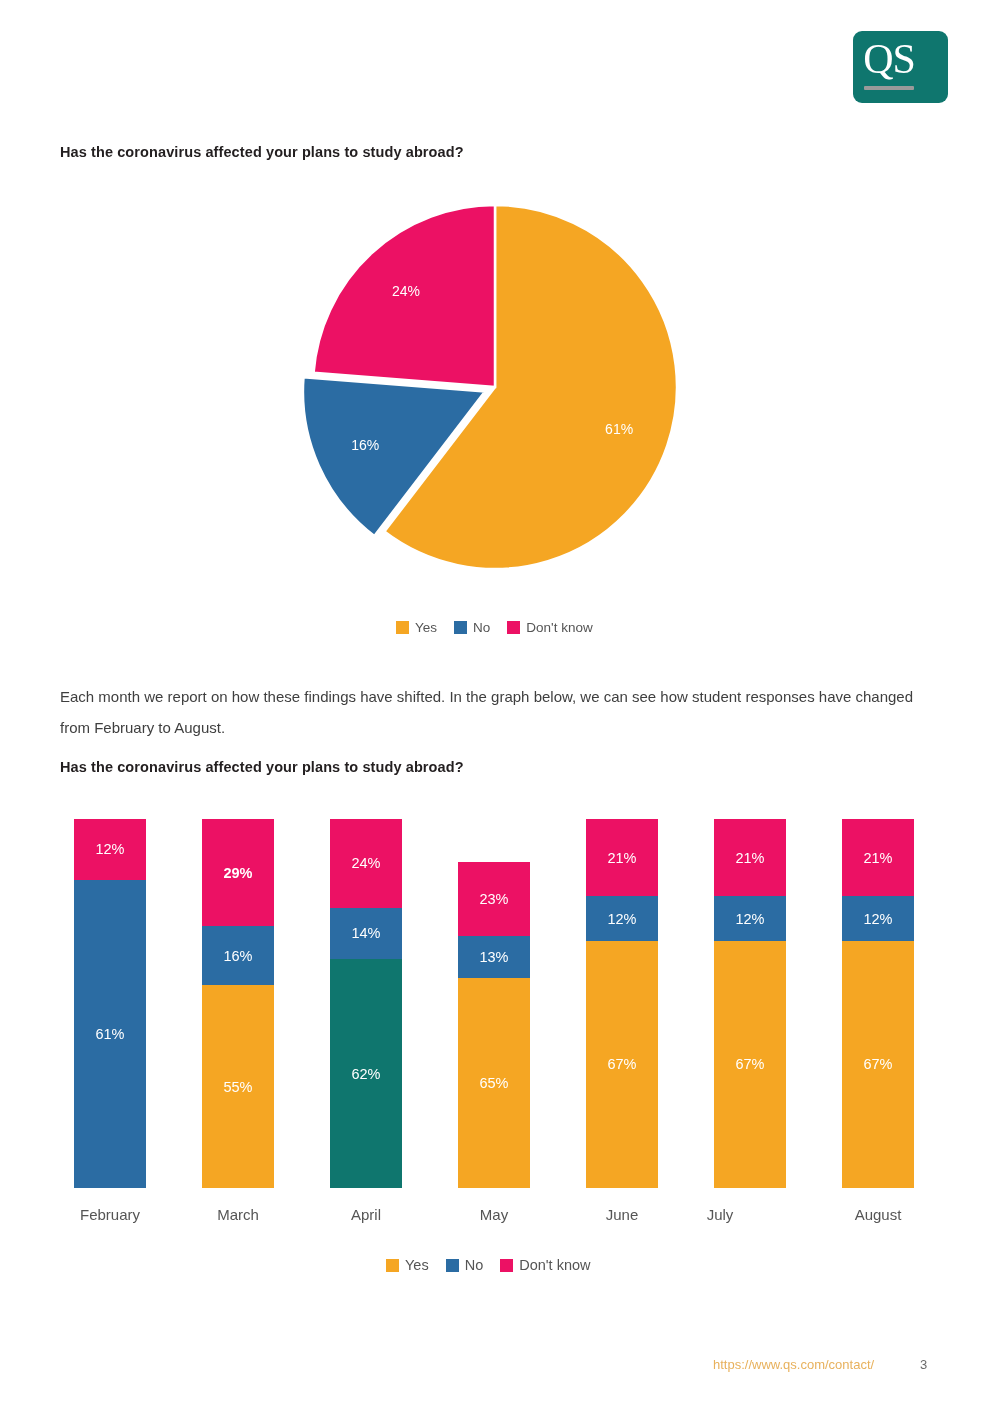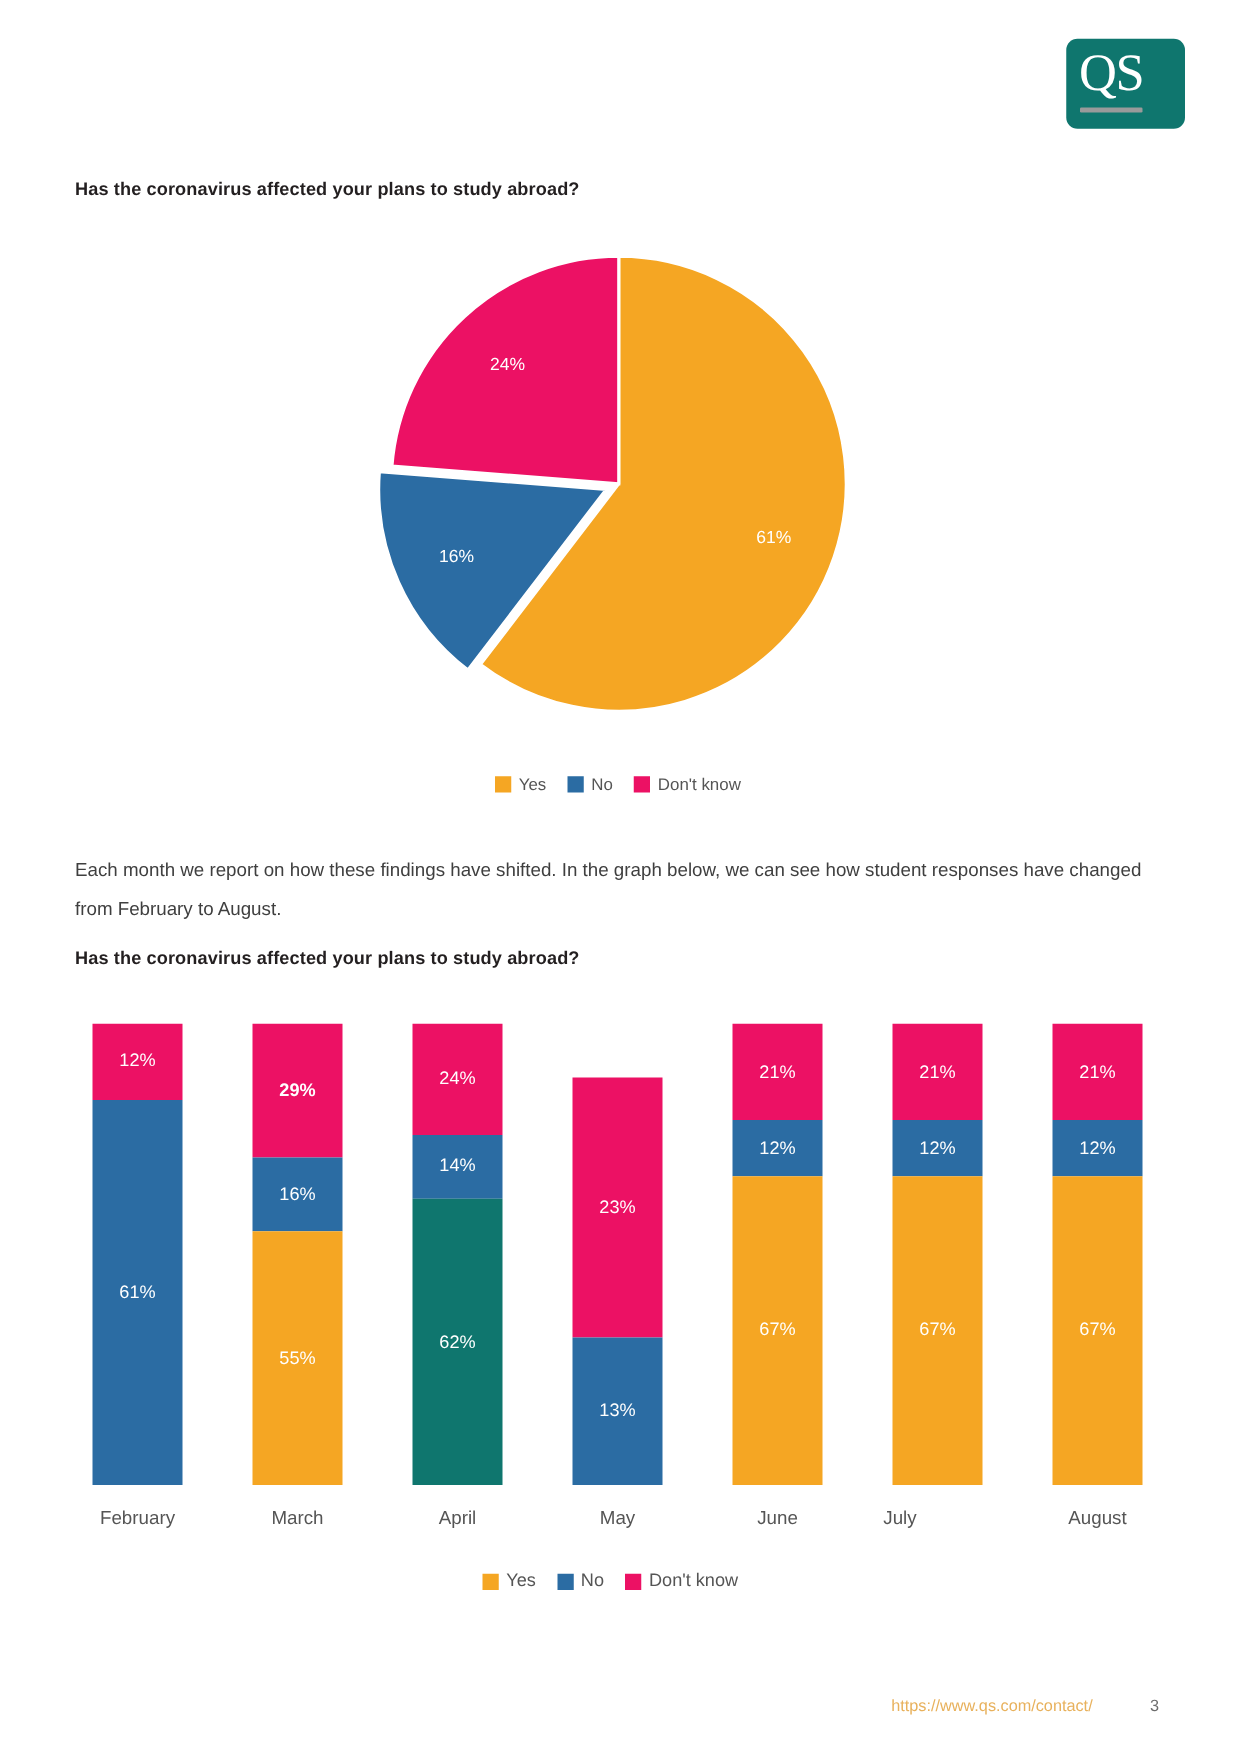--- a/index.html
+++ b/index.html
@@ -222,20 +222,21 @@
     <div class="bar-label" style="left: 142px;">March</div>
     <div class="bar-col" style="left: 270px;">
       <div class="bar-seg" style="flex: 24 0 0px; background: rgb(236, 17, 100);">24%</div>
       <div class="bar-seg" style="flex: 14 0 0px; background: rgb(43, 108, 163);">14%</div>
       <div class="bar-seg" style="flex: 62 0 0px; background: #0f766e;">62%</div>
     </div>
     <div class="bar-label" style="left: 270px;">April</div>
     <div class="bar-col" style="left: 398px;">
       <div class="bar-seg" style="flex: 23 0 0px; background: rgb(236, 17, 100); margin-top: 43px;">23%</div>
       <div class="bar-seg" style="flex: 13 0 0px; background: rgb(43, 108, 163);">13%</div>
+      <div class="bar-seg" style="flex: 65 0 0px; background: rgb(245, 166, 35);">65%</div>
     </div>
     <div class="bar-label" style="left: 398px;">May</div>
     <div class="bar-col" style="left: 526px;">
       <div class="bar-seg" style="flex: 21 0 0px; background: rgb(236, 17, 100);">21%</div>
       <div class="bar-seg" style="flex: 12 0 0px; background: rgb(43, 108, 163);">12%</div>
       <div class="bar-seg" style="flex: 67 0 0px; background: rgb(245, 166, 35);">67%</div>
     </div>
     <div class="bar-label" style="left: 526px;">June</div>
     <div class="bar-col" style="left: 654px;">
       <div class="bar-seg" style="flex: 21 0 0px; background: rgb(236, 17, 100);">21%</div>

